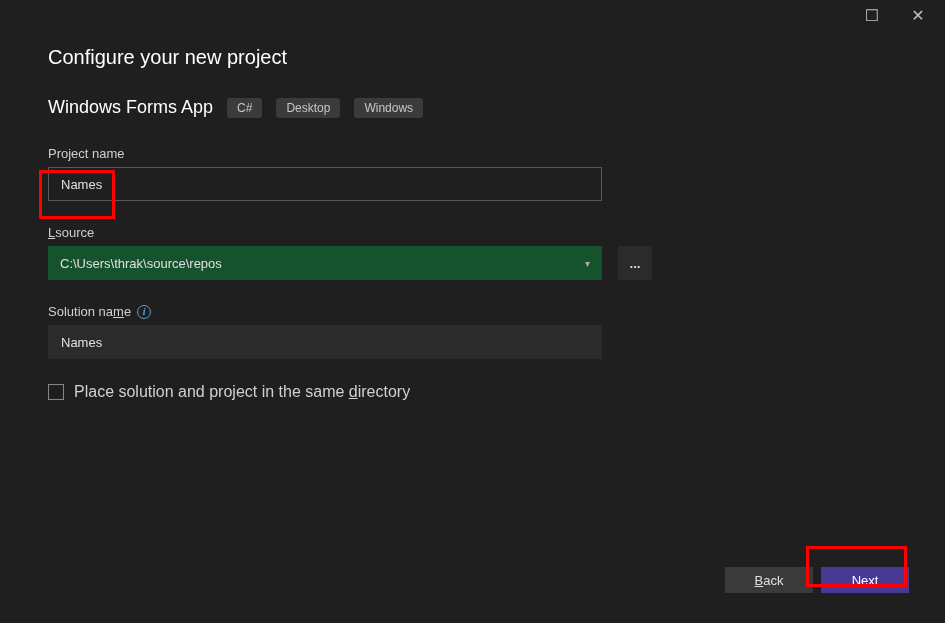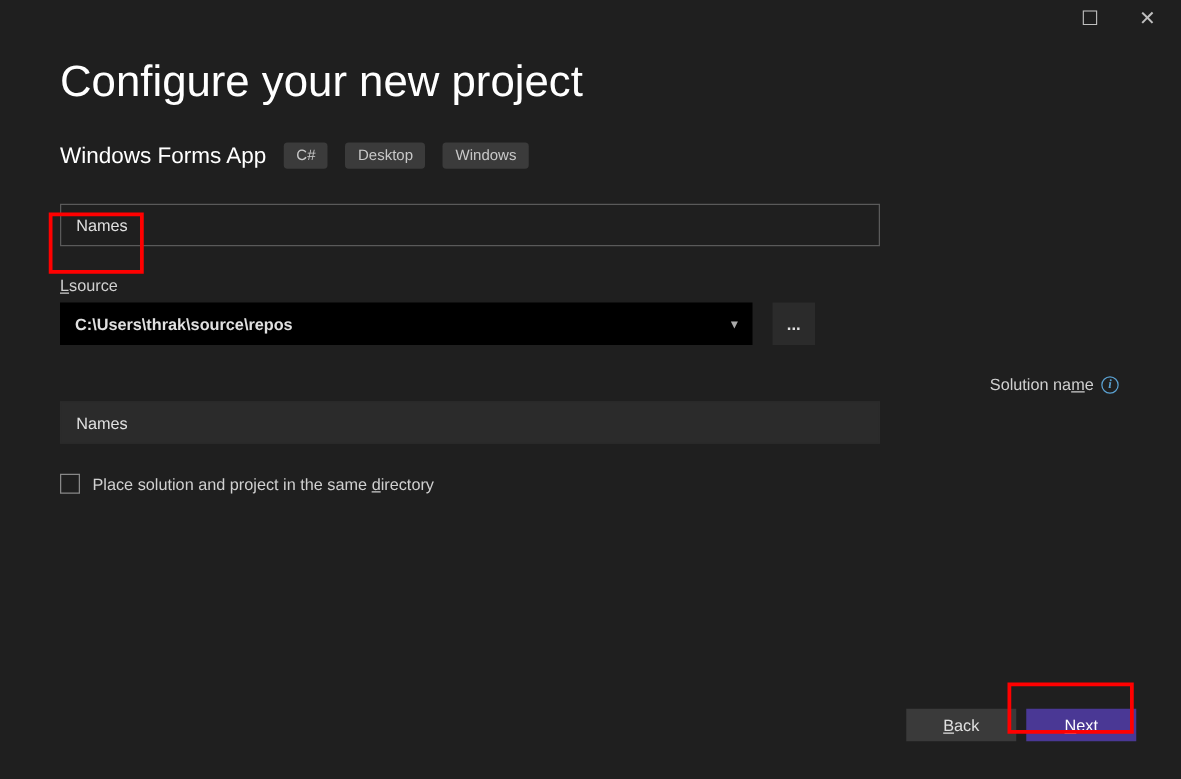--- a/index.html
+++ b/index.html
@@ -29,27 +29,28 @@
       display: flex;
       align-items: center;
       justify-content: center;
       color: #c0c0c0;
       cursor: pointer;
     }
     .content {
       padding: 16px 50px 0 48px;
     }
     .page-title {
-      font-size: 35px;
+      font-size: 20px;
       font-weight: 400;
       margin-bottom: 28px;
       color: #ffffff;
     }
     .template-row {
       display: flex;
+      align-items: center;
       gap: 14px;
       margin-bottom: 28px;
     }
     .template-name {
       font-size: 18px;
       font-weight: 400;
       color: #ffffff;
     }
     .tag {
       background: #3b3b3b;
@@ -61,21 +62,21 @@
     .field-label {
       font-size: 13px;
       color: #d0d0d0;
       margin-bottom: 6px;
       display: block;
     }
     .underline {
       text-decoration: underline;
     }
     .input-text {
-      width: 656px;
+      width: 554px;
       height: 34px;
       background: #1f1f1f;
       border: 1px solid #5a5a5a;
       color: #e0e0e0;
       padding: 0 12px;
       font-size: 13px;
       font-family: inherit;
       outline: none;
     }
     .input-text.readonly {
@@ -84,30 +85,29 @@
     }
     .location-row {
       display: flex;
       align-items: stretch;
       gap: 16px;
       margin-bottom: 24px;
     }
     .location-select {
       width: 554px;
       height: 34px;
-      background: #000000;
+      background: #14532d;
       border: none;
       color: #e0e0e0;
       padding: 0 12px;
       font-size: 13px;
       display: flex;
       align-items: center;
       justify-content: space-between;
       cursor: pointer;
-      font-weight: bold;
     }
     .dropdown-arrow {
       font-size: 10px;
       color: #aaa;
     }
     .browse-btn {
       width: 34px;
       height: 34px;
       background: #2b2b2b;
       border: none;
@@ -119,21 +119,20 @@
       font-weight: bold;
     }
     .field-block {
       margin-bottom: 24px;
     }
     .solution-label-row {
       display: flex;
       align-items: center;
       gap: 6px;
       margin-bottom: 6px;
-      justify-content: flex-end;
     }
     .info-icon {
       width: 14px;
       height: 14px;
       border: 1.5px solid #5aa0d0;
       border-radius: 50%;
       display: inline-flex;
       align-items: center;
       justify-content: center;
       font-size: 10px;
@@ -149,21 +148,21 @@
       margin-top: 14px;
     }
     .checkbox {
       width: 16px;
       height: 16px;
       border: 1px solid #888;
       background: transparent;
       cursor: pointer;
     }
     .checkbox-label {
-      font-size: 13px;
+      font-size: 16px;
       color: #d0d0d0;
     }
     .footer {
       position: absolute;
       bottom: 30px;
       right: 36px;
       display: flex;
       gap: 8px;
     }
     .btn {
@@ -219,20 +218,21 @@
   <h1 class="page-title">Configure your new project</h1>
 
   <div class="template-row">
     <span class="template-name">Windows Forms App</span>
     <span class="tag">C#</span>
     <span class="tag">Desktop</span>
     <span class="tag">Windows</span>
   </div>
 
   <div class="field-block">
+    <label class="field-label">Project name</label>
     <input class="input-text" type="text" value="Names" style="">
   </div>
 
   <div>
     <label class="field-label"><span class="underline">L</span><span>source</span></label>
     <div class="location-row">
       <div class="location-select">
         <span>C:\Users\thrak\source\repos</span>
         <span class="dropdown-arrow">▾</span>
       </div>

